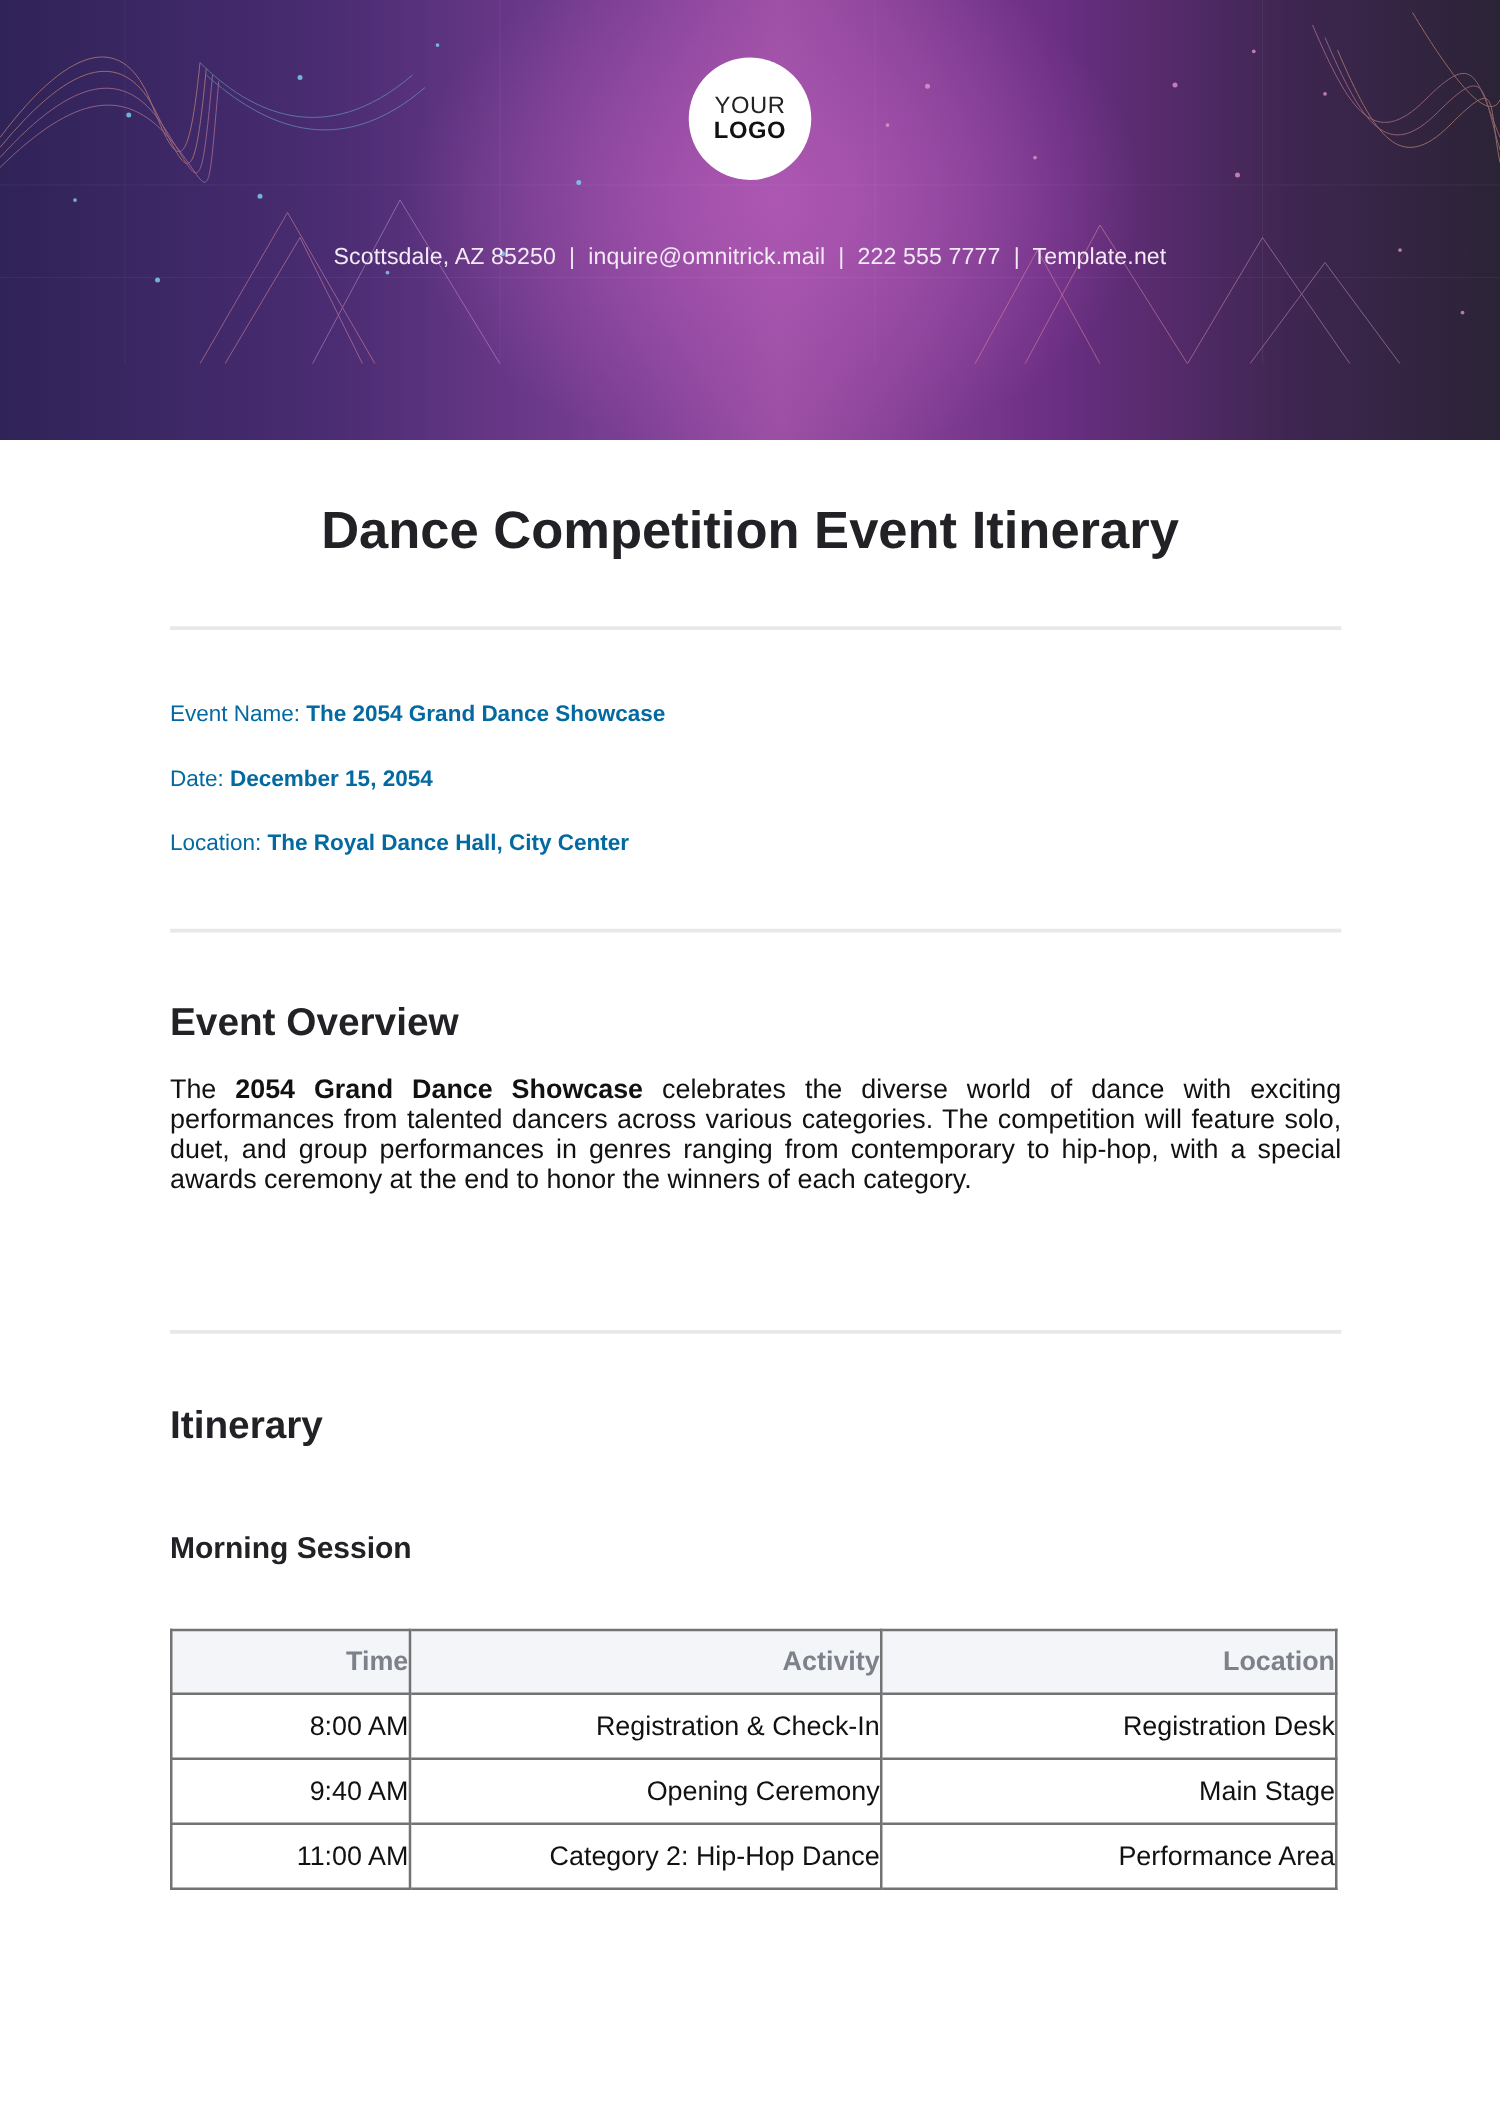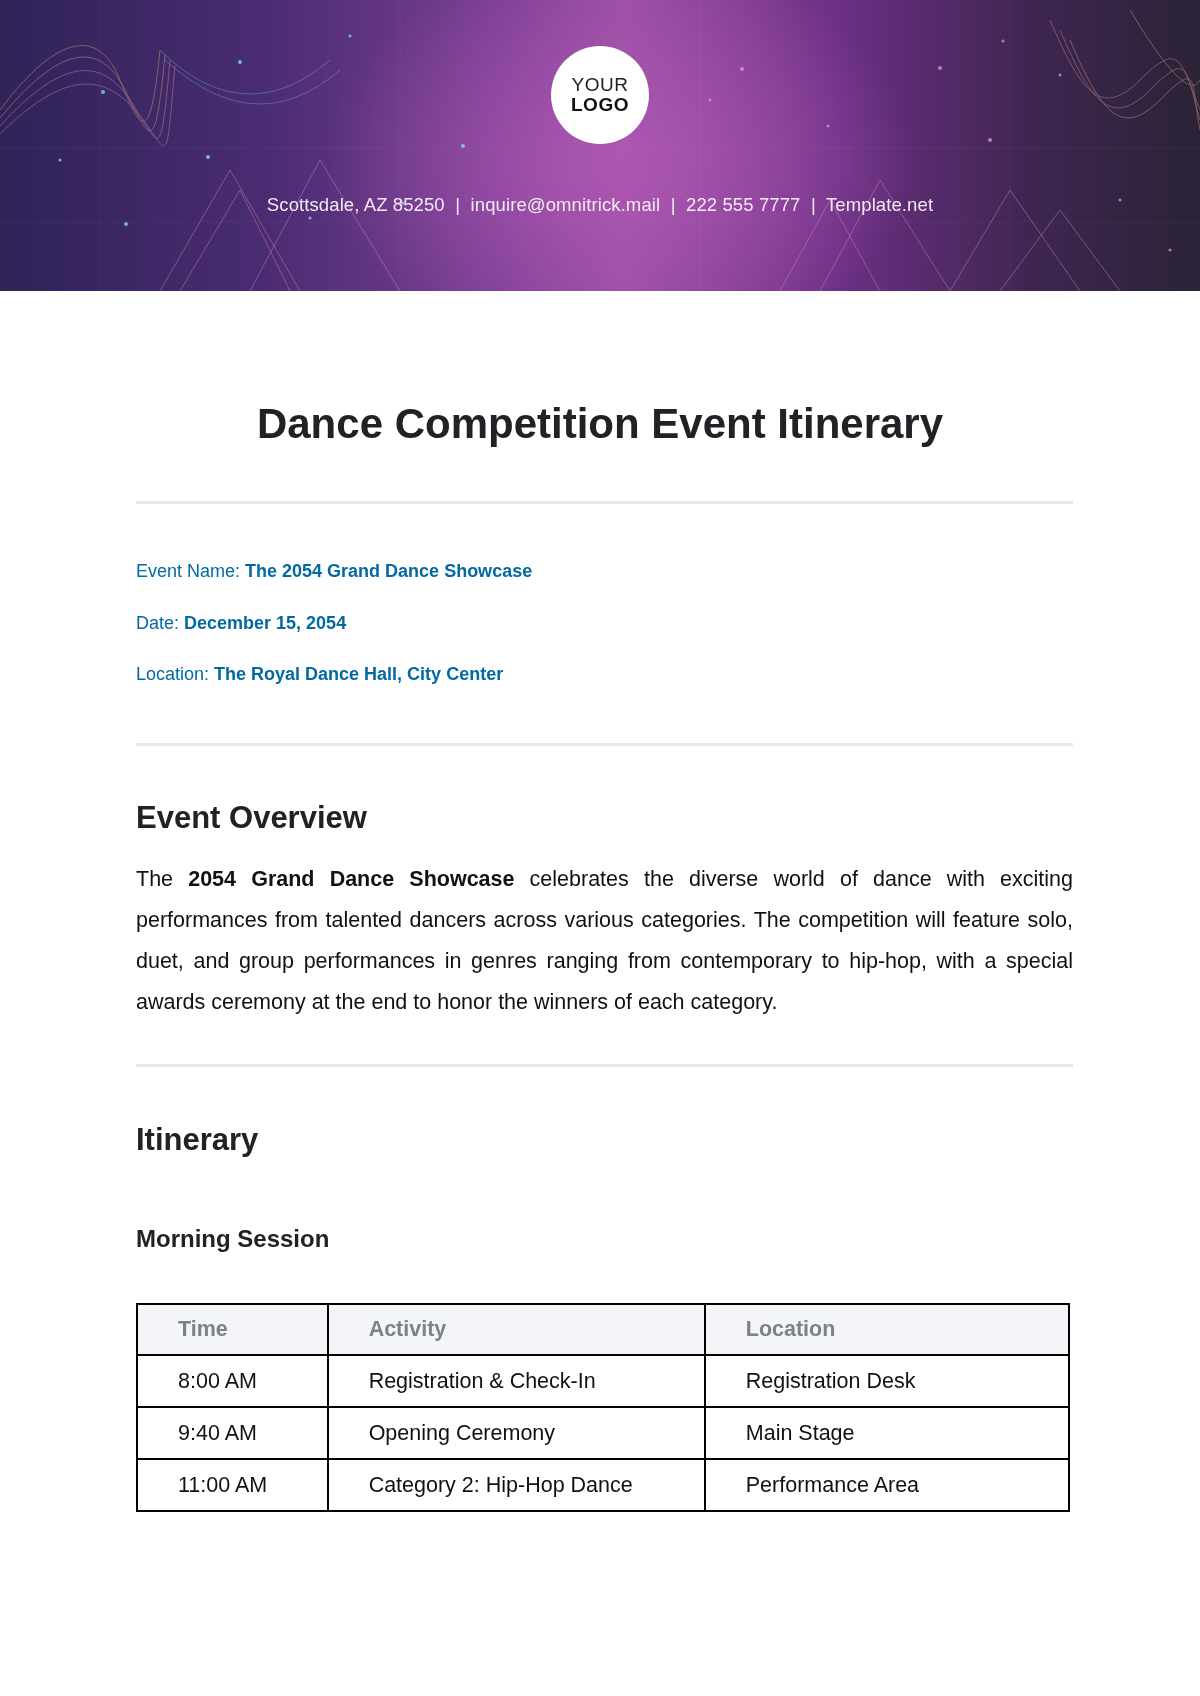--- a/index.html
+++ b/index.html
@@ -1,20 +1,20 @@
 <!DOCTYPE html>
 <html><head>
   <meta charset="utf-8">
   <style>
     * { box-sizing: border-box; margin: 0; padding: 0; }
     html, body { width: 1200px; height: 1696px; background: #ffffff; }
     body { font-family: "Liberation Sans", "DejaVu Sans", sans-serif; color: #1f1f23; position: relative; overflow: hidden; }
 
     .header {
-      position: absolute; left: 0; top: 0; width: 1200px; height: 291px;
+      position: absolute; left: 0; top: 0; width: 1200px; height: 352px;
       background:
         radial-gradient(ellipse 420px 300px at 620px 160px, rgba(176,88,180,0.85), rgba(176,88,180,0) 70%),
         linear-gradient(90deg, #2f2358 0%, #4a2c72 22%, #7b3f94 42%, #9a4fa3 52%, #6b2f84 70%, #3e2651 86%, #2b2336 100%);
       overflow: hidden;
       padding-left: 12px;
     }
     .header svg.deco { position: absolute; left: 0; top: 0; }
     .logo {
       position: absolute; left: 551px; top: 46px; width: 98px; height: 98px;
       border-radius: 50%; background: #ffffff;
@@ -35,28 +35,28 @@
     .rule { position: absolute; left: 136px; width: 937px; height: 3px; background: #e8e8ea; }
 
     .info-line { position: absolute; left: 136px; font-size: 18px; color: #0369a1; }
     .info-line b { font-weight: 700; }
 
     .h2 { position: absolute; left: 136px; font-size: 31px; font-weight: 700; color: #222226; }
     .h3 { position: absolute; left: 136px; font-size: 24px; font-weight: 700; color: #222226; }
 
     .overview {
       position: absolute; left: 136px; top: 859px; width: 937px;
-      font-size: 21.5px; line-height: 41px; text-align: justify; color: #111;
+      font-size: 21.5px; line-height: 24px; text-align: justify; color: #111;
     }
 
     table.sched {
       position: absolute; left: 136px; top: 1303px; width: 934px;
       border-collapse: collapse; font-size: 21.5px;
     }
-    table.sched th, table.sched td { border: 2px solid #000000; text-align: left; height: 52px; padding-left: 40px; }
+    table.sched th, table.sched td { border: 2px solid #737373; text-align: right; height: 52px; padding-left: 40px; }
     table.sched th { background: #f4f5f8; color: #7d8189; font-weight: 700; height: 51px; }
     table.sched td { color: #111; }
     .c1 { width: 191px; } .c2 { width: 378px; } .c3 { width: 365px; }
   </style>
 </head>
 <body>
 
 <div class="header">
   <svg class="deco" width="1200" height="291" viewBox="0 0 1200 291">
     <g fill="none" stroke-width="0.8" opacity="0.55">

